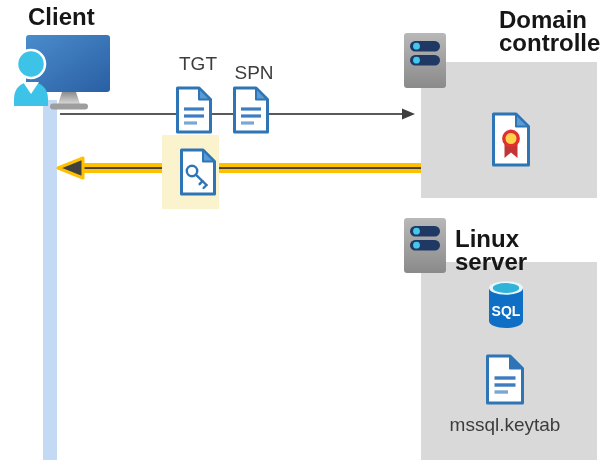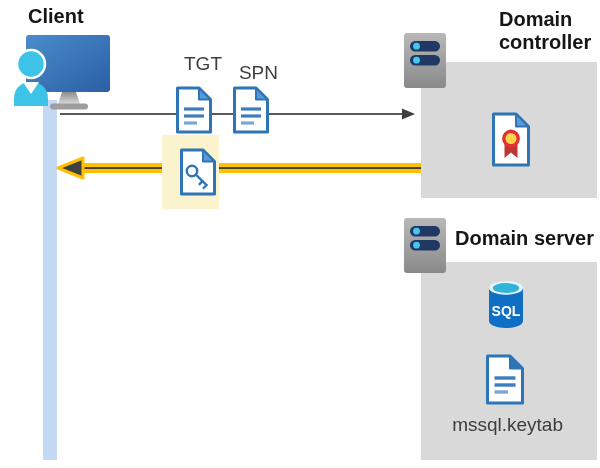--- a/index.html
+++ b/index.html
@@ -1,23 +1,23 @@
 <!DOCTYPE html>
 <html><head>
 <meta charset="utf-8">
 <style>
   html,body{margin:0;padding:0;background:#fff;}
   .diagram{
     position:relative;width:600px;height:468px;background:#ffffff;
     font-family:"Liberation Sans",sans-serif;overflow:hidden;
   }
   .abs{position:absolute;}
-  .heading{font-weight:bold;font-size:20px;line-height:23px;color:#161616;}
+  .heading{font-weight:bold;font-size:24px;line-height:23px;color:#161616;}
   .sublabel{font-size:19px;color:#3d3d3d;}
-  .center{text-align:right;}
+  .center{text-align:center;}
   .lifeline{left:43px;top:100px;width:14px;height:360px;background:#c4d9f4;}
   .gray-box{background:#d9d9d9;}
   .dc-box{left:421px;top:62px;width:176px;height:136px;}
   .linux-box{left:421px;top:262px;width:176px;height:198px;}
   .highlight-box{left:162px;top:135px;width:57px;height:74px;background:#fbf2ce;}
   svg{display:block;}
 </style>
 </head>
 <body>
 
@@ -136,17 +136,17 @@
   </svg>
 
   <div class="abs heading" style="left:28px;top:5px;">Client</div>
 
   <div class="abs sublabel center" style="left:174px;top:53px;width:48px;">TGT</div>
 
   <div class="abs sublabel center" style="left:230px;top:62px;width:48px;">SPN</div>
 
   <div class="abs heading" style="left:455px;top:8px;width:135px;margin-left:44px;">Domain controller</div>
 
-  <div class="abs heading" style="left:455px;top:227px;width:140px;">Domain server</div>
+  <div class="abs heading" style="left:455px;top:227px;width:140px;">Linux server</div>
 
-  <div class="abs sublabel center" style="left:403px;top:414px;width:160px;">mssql.keytab</div>
+  <div class="abs sublabel center" style="left:425px;top:414px;width:160px;">mssql.keytab</div>
 
 </div>
 
 </body></html>

